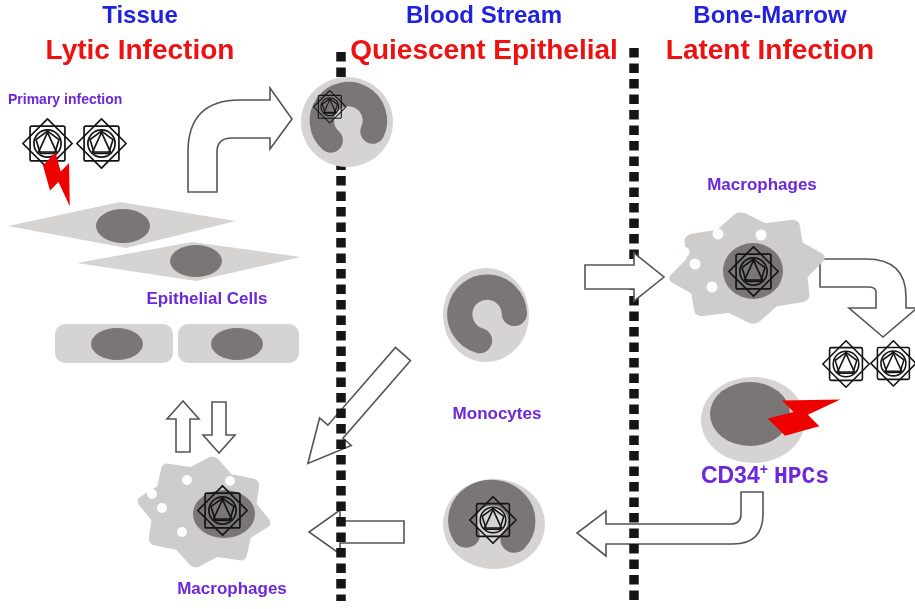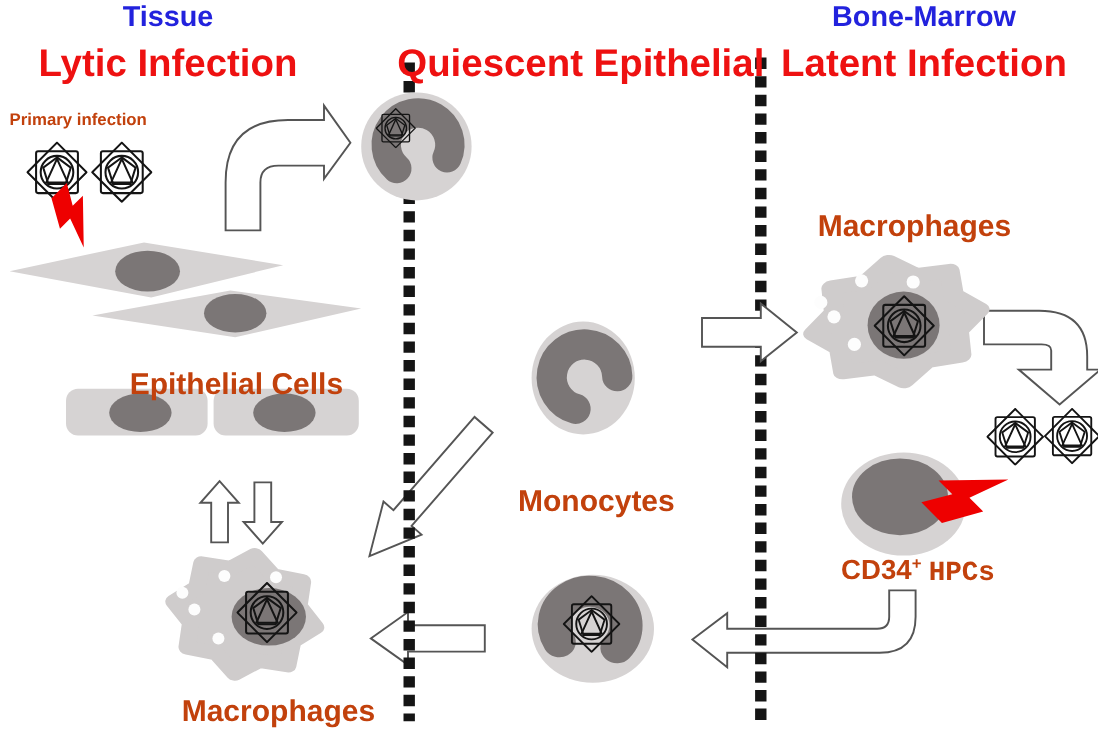--- a/index.html
+++ b/index.html
@@ -2,27 +2,27 @@
 <html><head>
 <meta charset="utf-8">
 <style>
   html,body{margin:0;padding:0;background:#ffffff;}
   .canvas{
     position:relative;width:915px;height:609px;background:#ffffff;overflow:hidden;
     font-family:"Liberation Sans",sans-serif;
   }
   .art{position:absolute;left:0;top:0;}
   .lbl{
-    position:absolute;font-weight:bold;color:#c2410c;white-space:nowrap;
+    position:absolute;font-weight:bold;color:#6d28d9;white-space:nowrap;
     transform:translateX(-50%);text-align:center;line-height:1.08;
   }
   .lbl.leftalign{transform:none;text-align:left;}
   .col-title{font-size:24px;color:#2222dd;}
-  .col-sub{font-size:32px;color:#ee1111;}
-  .cell-lbl{font-size:25px;}
+  .col-sub{font-size:28px;color:#ee1111;}
+  .cell-lbl{font-size:17px;}
   .small-lbl{font-size:14px;}
   .pat-lbl{font-size:19px;line-height:22px;background:#ffffff;padding:0 2px;}
   .cd34-lbl{font-size:23px;}
   .cd34-lbl sup{font-size:14px;vertical-align:super;}
   .cd34-suffix{margin-left:6px;font-family:Liberation Mono, monospace;}
 </style>
 </head>
 <body>
 
 <div class="canvas">
@@ -132,28 +132,29 @@
     <use href="#virus" transform="translate(76,118) scale(0.85)" width="60" height="60"></use>
     <use href="#virus" transform="translate(822,340) scale(0.8)" width="60" height="60"></use>
     <use href="#virus" transform="translate(870,340) scale(0.78)" width="60" height="60"></use>
 
     <use href="#bolt" fill="#ee0000" transform="translate(62,180) rotate(-45) translate(-21,-24)"></use>
     <use href="#bolt" fill="#ee0000" transform="translate(805,410) rotate(-135) scale(1.35) translate(-21,-24)"></use>
   </svg>
 
   <div class="lbl col-title" style="left:140px;top:2px;">Tissue</div>
   <div class="lbl col-sub" style="left:140px;top:35px;">Lytic Infection</div>
+  <div class="lbl col-title" style="left:484px;top:2px;">Blood Stream</div>
   <div class="lbl col-sub" style="left:484px;top:35px;">Quiescent Epithelial</div>
   <div class="lbl col-sub" style="left:770px;top:35px;">Latent Infection</div>
   <div class="lbl col-title" style="left:770px;top:2px;">Bone-Marrow</div>
 
   <div class="lbl small-lbl leftalign" style="left:8px;top:92px;">Primary infection</div>
 
 
-  <div class="lbl cell-lbl" style="left:197px;top:290px;margin-top:17px;">Epithelial Cells</div>
+  <div class="lbl cell-lbl" style="left:207px;top:290px;">Epithelial Cells</div>
   <div class="lbl cell-lbl" style="left:232px;top:580px;">Macrophages</div>
   <div class="lbl cell-lbl" style="left:497px;top:405px;">Monocytes</div>
   <div class="lbl cell-lbl" style="left:762px;top:176px;">Macrophages</div>
 
   <div class="lbl cd34-lbl" style="left:765px;top:462px;">
     <span>CD34</span><sup>+</sup><span class="cd34-suffix">HPCs</span>
   </div>
 
 </div>
 

